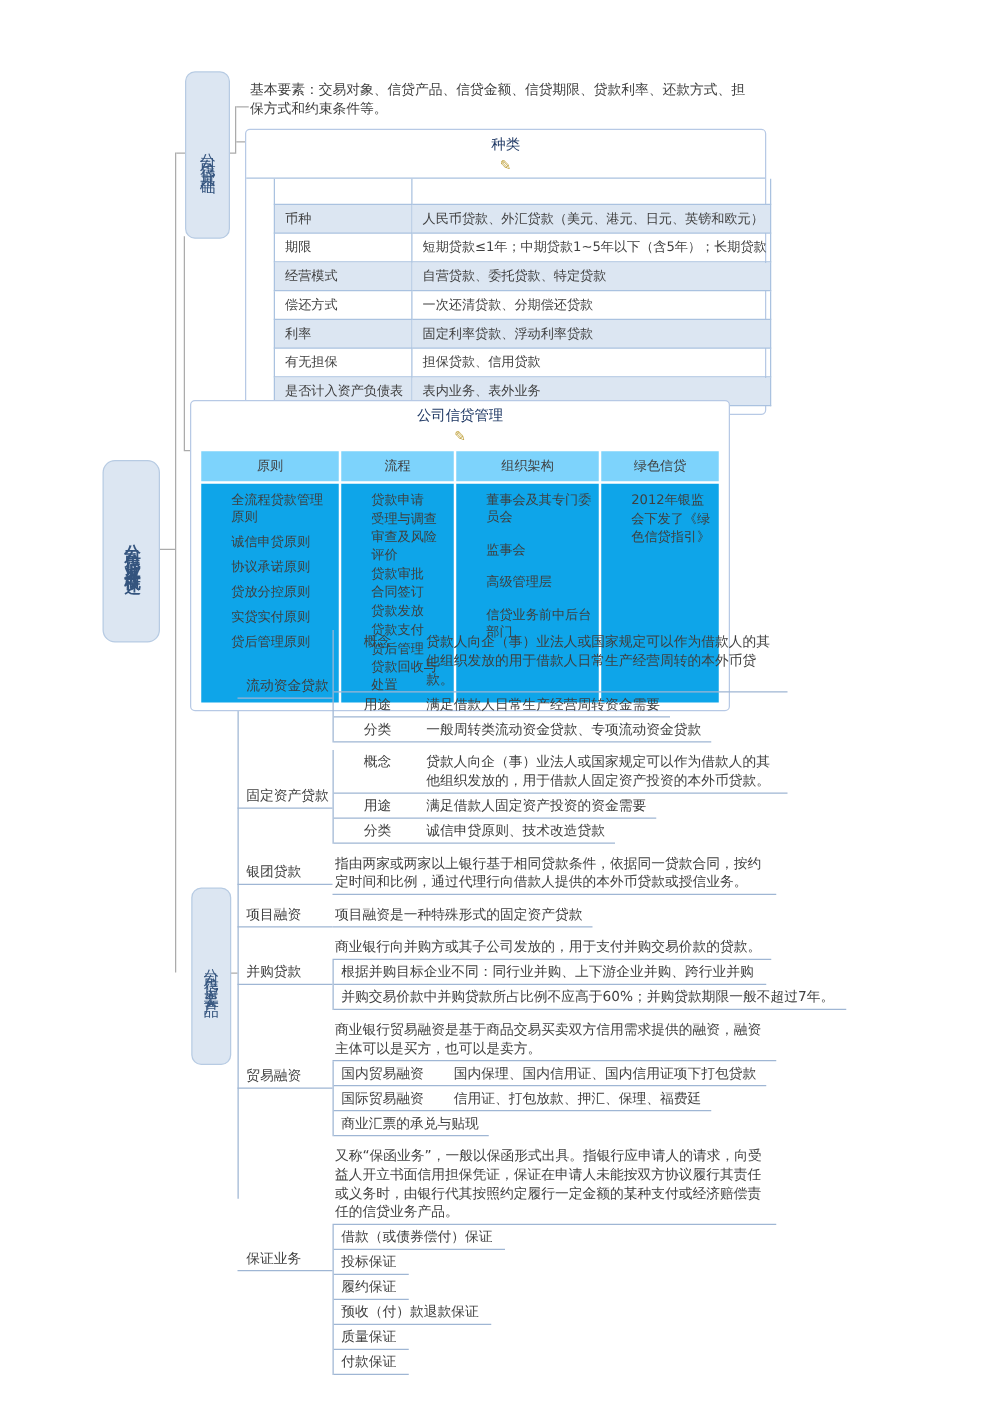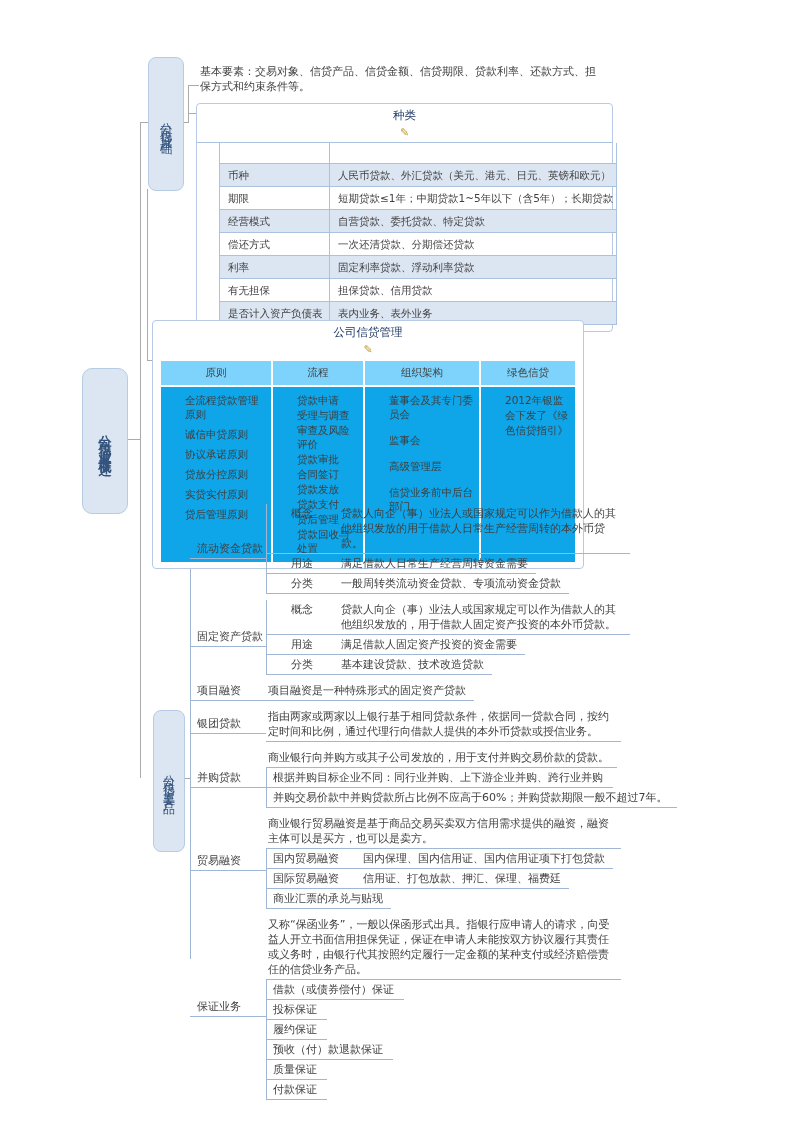--- a/index.html
+++ b/index.html
@@ -209,37 +209,37 @@
           <div class="kvrow">
               <span class="kvk">概念</span>
               <span class="kvv">贷款人向企（事）业法人或国家规定可以作为借款人的其他组织发放的，用于借款人固定资产投资的本外币贷款。</span>
             </div>
           <div class="kvrow">
               <span class="kvk">用途</span>
               <span class="kvv">满足借款人固定资产投资的资金需要</span>
             </div>
           <div class="kvrow">
               <span class="kvk">分类</span>
-              <span class="kvv">基本建设贷款、技术改造贷款</span>
-            </div>
-        </div>
+              <span class="kvv">诚信申贷原则、技术改造贷款</span>
+            </div>
+        </div>
+      </div>
+    </div>
+
+    <div class="pgroup">
+      <div class="plabel">银团贷款</div>
+      <div class="pcontent">
+        <div class="pdesc">指由两家或两家以上银行基于相同贷款条件，依据同一贷款合同，按约定时间和比例，通过代理行向借款人提供的本外币贷款或授信业务。</div>
       </div>
     </div>
 
     <div class="pgroup">
       <div class="plabel">项目融资</div>
       <div class="pcontent">
         <div class="pdesc">项目融资是一种特殊形式的固定资产贷款</div>
-      </div>
-    </div>
-
-    <div class="pgroup">
-      <div class="plabel">银团贷款</div>
-      <div class="pcontent">
-        <div class="pdesc">指由两家或两家以上银行基于相同贷款条件，依据同一贷款合同，按约定时间和比例，通过代理行向借款人提供的本外币贷款或授信业务。</div>
       </div>
     </div>
 
     <div class="pgroup">
       <div class="plabel">并购贷款</div>
       <div class="pcontent">
         <div class="pdesc">商业银行向并购方或其子公司发放的，用于支付并购交易价款的贷款。</div>
         <div class="ibox">
           <div class="item">根据并购目标企业不同：同行业并购、上下游企业并购、跨行业并购</div>
           <div class="item">并购交易价款中并购贷款所占比例不应高于60%；并购贷款期限一般不超过7年。</div>

